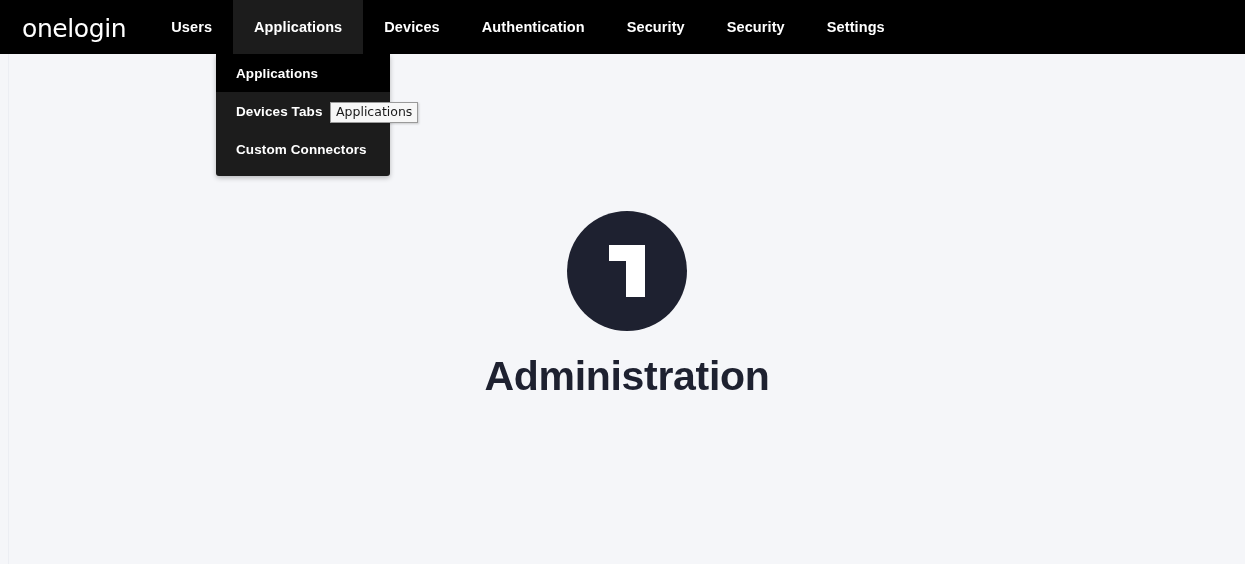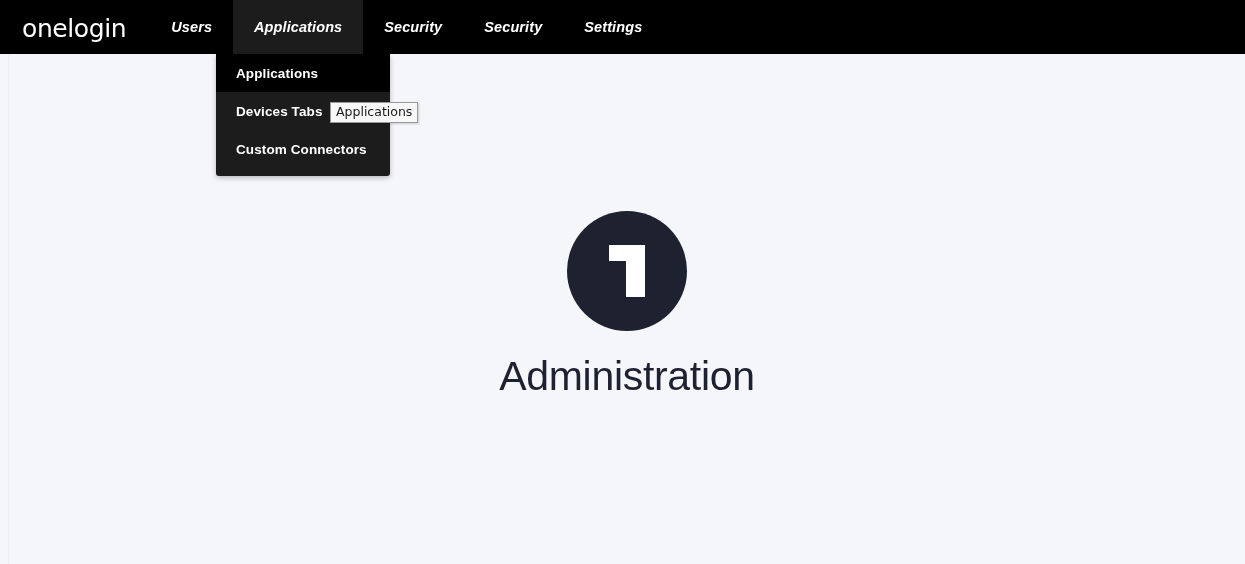--- a/index.html
+++ b/index.html
@@ -58,21 +58,20 @@
     display: flex;
     align-items: center;
     padding: 16px 21px;
     color: #ffffff;
     font-size: 14.5px;
     font-weight: bold;
     white-space: nowrap;
     cursor: pointer;
     height: 100%;
     letter-spacing: 0.1px;
-    font-style: italic;
   }
 
   .nav-item.active {
     background: #1c1c1c;
   }
 
   
   .dropdown {
     position: absolute;
     top: 54px;
@@ -167,40 +166,46 @@
     top: 0;
     width: 19px;
     height: 16px;
     background: #ffffff;
   }
 
   .page-title {
     margin-top: 23px;
     color: #1e2130;
     font-size: 41px;
-    font-weight: normal;
+    font-weight: bold;
     letter-spacing: -0.3px;
     line-height: 1.1;
   }
 </style>
 </head>
 <body>
 
 <div class="navbar">
 
   <div class="logo">
     <span class="logo-text">onelogin</span>
   </div>
 
   <div class="nav-items">
     <div class="nav-item">
       <span>Users</span>
     </div>
     <div class="nav-item active">
       <span>Applications</span>
+    </div>
+    <div class="nav-item">
+      <span>Devices</span>
+    </div>
+    <div class="nav-item">
+      <span>Authentication</span>
     </div>
     <div class="nav-item">
       <span>Security</span>
     </div>
     <div class="nav-item">
       <span>Security</span>
     </div>
     <div class="nav-item">
       <span>Settings</span>
     </div>

